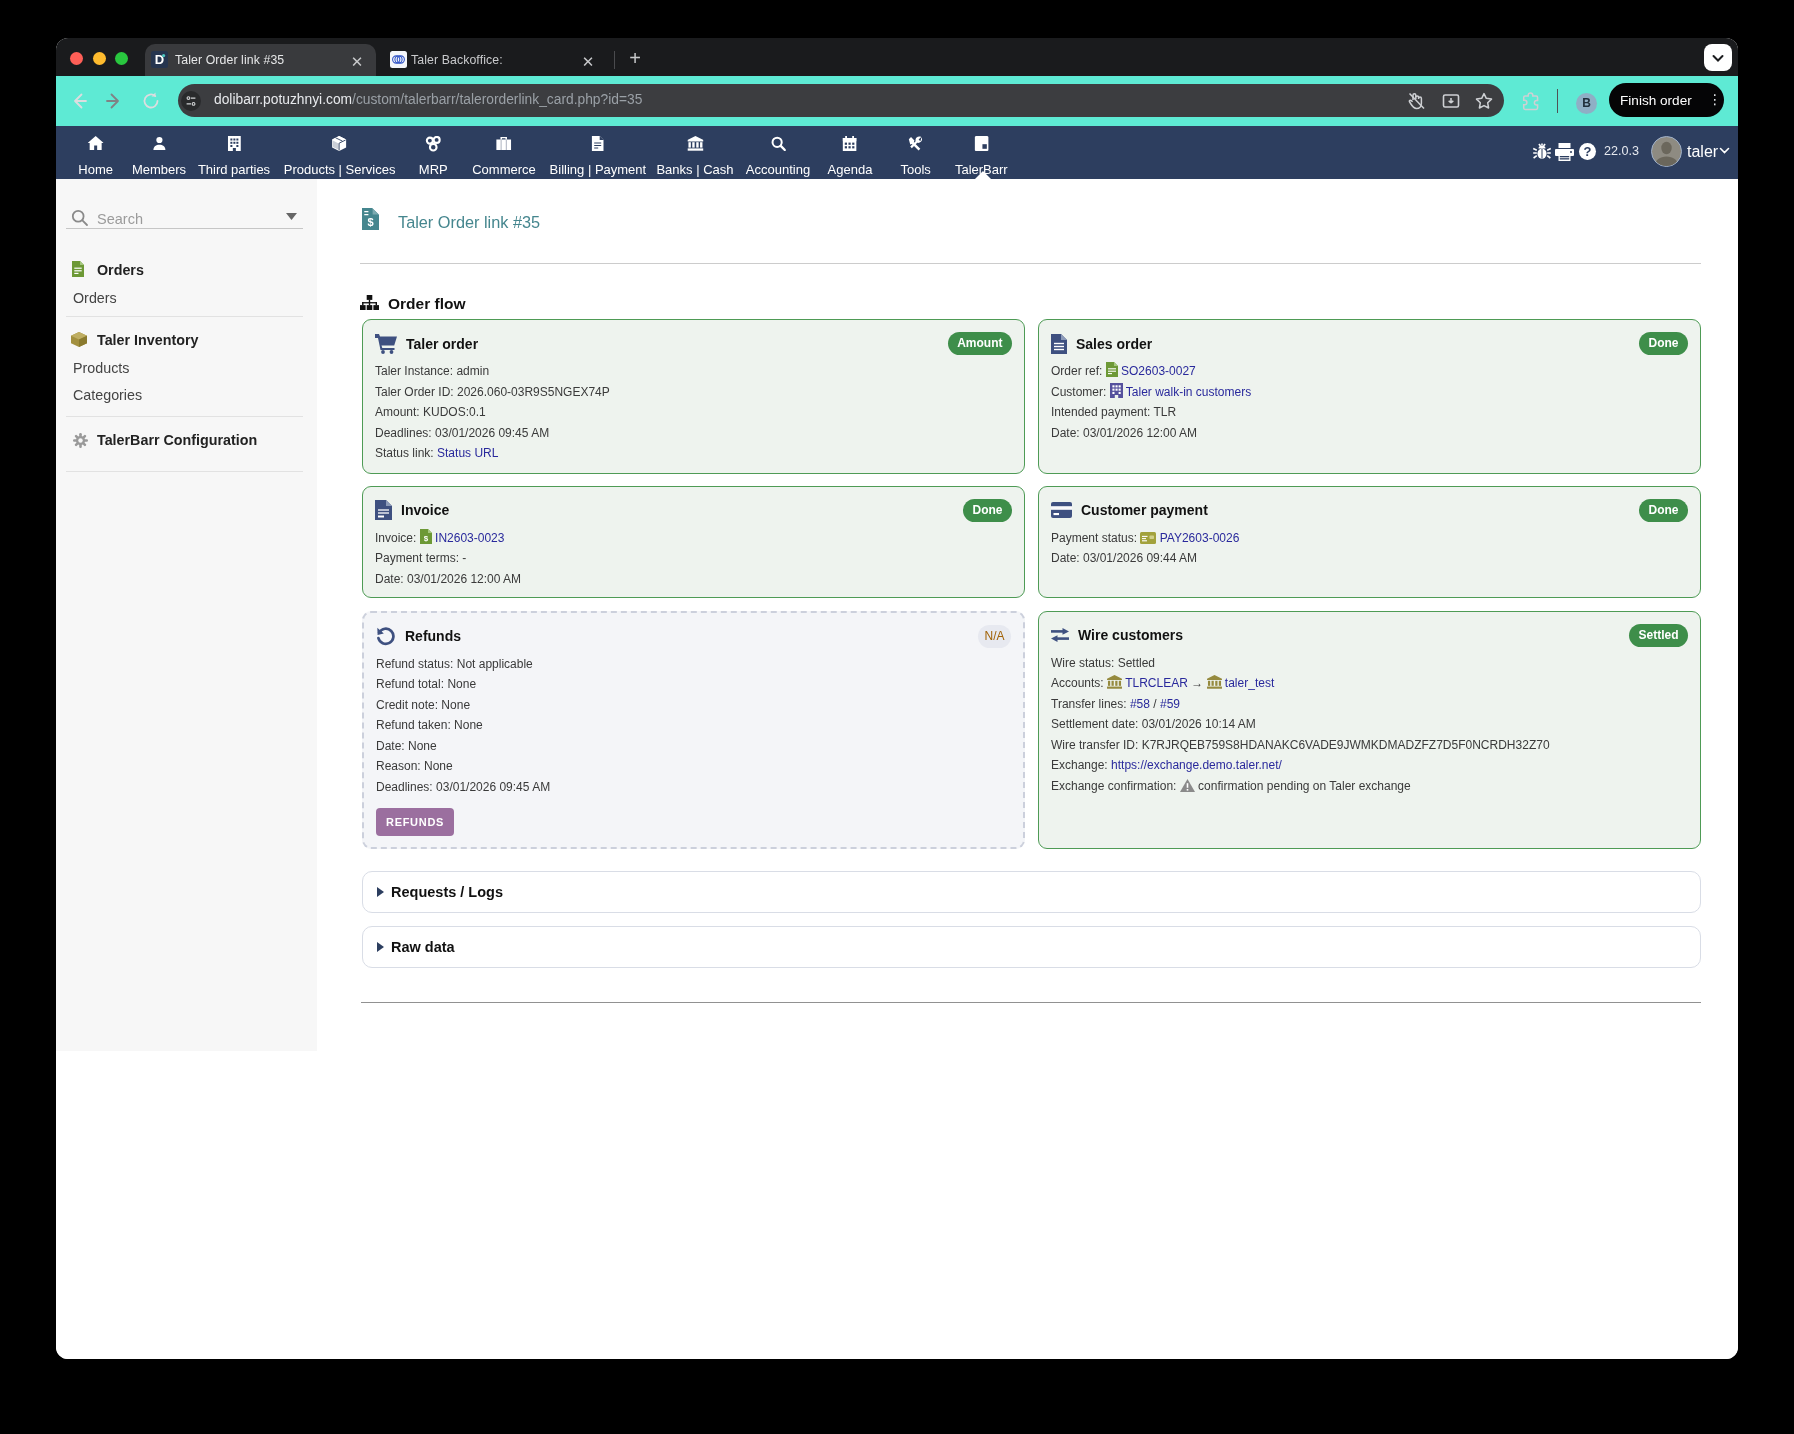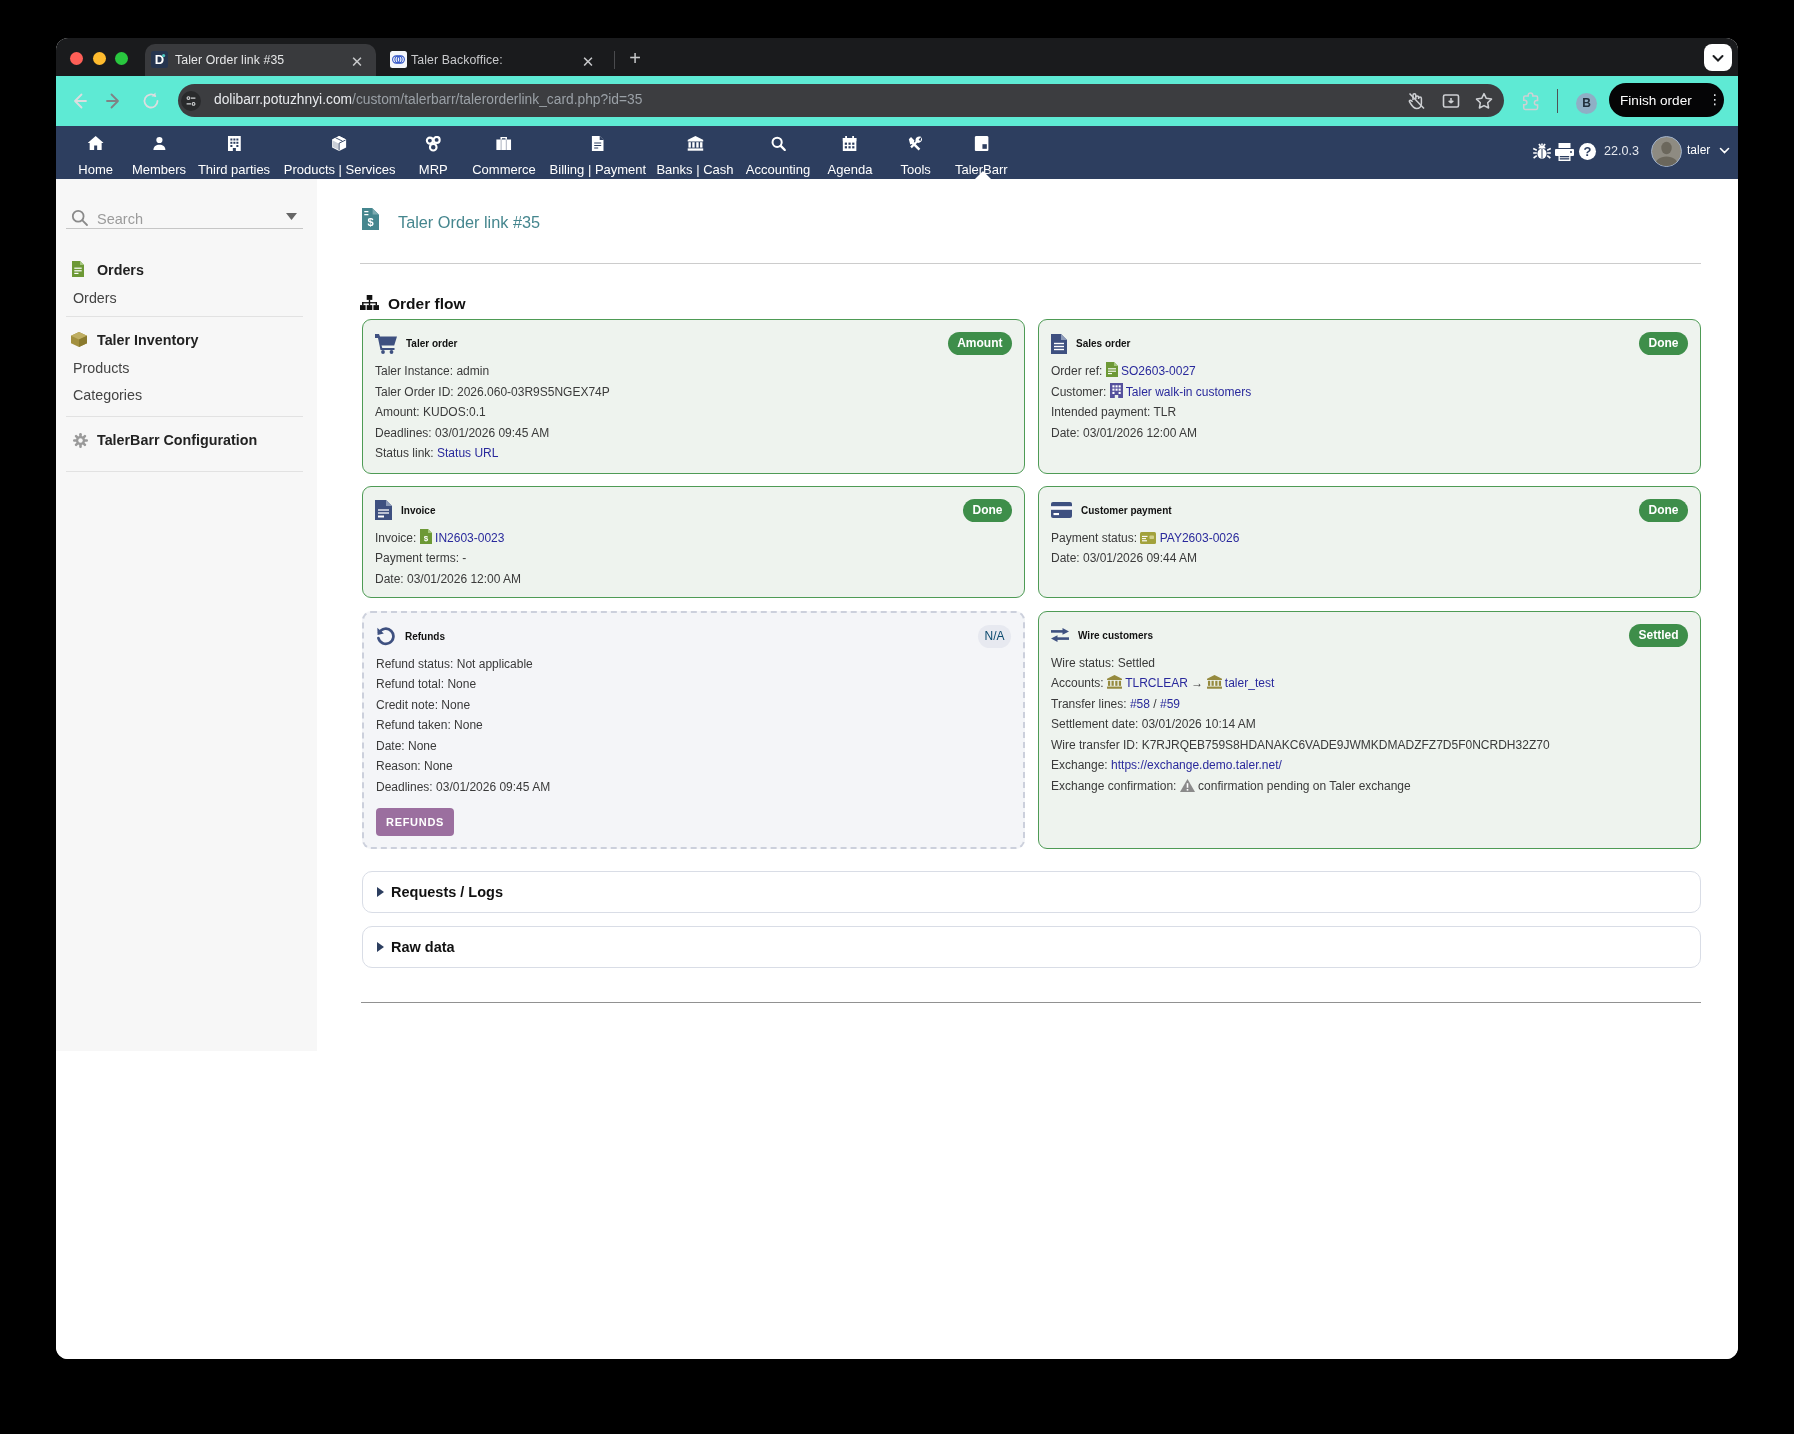--- a/index.html
+++ b/index.html
@@ -27,23 +27,23 @@
 #sidebar { position:absolute; left:0; top:0; width:261px; height:872px; background:#f7f7f7; }
 #main { position:absolute; left:261px; top:0; width:1421px; height:1180px; }
 .sideln { position:absolute; font-size:14.3px; color:#444; }
 .sidehead { position:absolute; font-size:14.3px; font-weight:bold; color:#222; }
 .sdiv { position:absolute; left:10px; width:237px; border-top:1px solid #e2e2e2; }
 
 #grid { position:absolute; left:45px; top:140px; width:1339px; display:grid; grid-template-columns:663px 663px; grid-template-rows:154.5px 112.5px 238.5px; column-gap:13px; row-gap:12.25px; }
 .card { position:relative; border:1.5px solid #4e9b55; border-radius:9px; background:#eef3ee; padding:10px 12px 0 12px; }
 .card.na { border:2px dashed #ccd0dc; background:#f4f5f8; }
 .chead { display:flex; align-items:center; gap:9px; height:27px; margin-bottom:4px; }
-.chead .ttl { font-size:10px; font-weight:bold; color:#111; }
+.chead .ttl { font-size:14px; font-weight:bold; color:#111; }
 .badge { position:absolute; top:12px; right:12px; height:23px; line-height:23px; padding:0 9.5px; border-radius:12px; background:#3e8e4a; color:#fff; font-size:12px; font-weight:bold; }
-.badge.grey { background:#e7e9f0; color:#0c4a6e; font-weight:normal; padding:0 6.5px; }
+.badge.grey { background:#e7e9f0; color:#a16207; font-weight:normal; padding:0 6.5px; }
 .ln { font-size:12px; line-height:20.5px; color:#3a3a3a; white-space:nowrap; }
 a.lk { color:#29299c; text-decoration:none; }
 .iw { display:inline-block; position:relative; height:10px; vertical-align:baseline; } .iw svg { position:absolute; left:0; }
 #refbtn { display:inline-block; margin-top:11px; padding:0 10px; height:28px; line-height:28px; background:#9b6f9f; color:#fff; font-weight:bold; font-size:11px; letter-spacing:0.7px; border-radius:4px; }
 .fold { position:absolute; left:45px; width:1339px; height:42px; border:1px solid #d9dde6; border-radius:10px; background:#fff; display:flex; align-items:center; }
 .fold .tri { width:0; height:0; border-top:5px solid transparent; border-bottom:5px solid transparent; border-left:7px solid #2c3e5f; margin:0 7px 0 14px; }
 .fold .ft { font-size:14.5px; font-weight:bold; color:#111; }
 </style>
 </head>
 <body>
@@ -302,21 +302,21 @@
         </g>
       </svg>
     <div class="abs" style="left:1523px;top:17px;width:17px;height:17px;border-radius:50%;background:#fff;color:#2d3e5f;font-weight:bold;font-size:13px;text-align:center;line-height:18px">?</div>
     <div class="abs" style="left:1548px;top:18px;font-size:12.6px;color:#e6e9ef">22.0.3</div>
     <div class="abs" style="left:1595px;top:10px;width:31px;height:31px;border-radius:50%;background:#8e8b82;border:1px solid #9fb0c9;overflow:hidden">
       <svg width="29" height="29" viewBox="0 0 29 29">
           <ellipse cx="14.5" cy="11" rx="5.2" ry="6.2" fill="#6b675c"></ellipse>
           <path d="M3 29c0-6 5-9.5 11.5-9.5S26 23 26 29z" fill="#6b675c"></path>
         </svg>
     </div>
-    <div class="abs" style="left:1631px;top:17px;font-size:12px;color:#fff">taler</div>
+    <div class="abs" style="left:1631px;top:17px;font-size:16px;color:#fff">taler</div>
     <svg class="abs" style="left:1663px;top:21px" width="11" height="8" viewBox="0 0 11 8">
         <path d="M1.5 1.5l4 4 4-4" stroke="#fff" stroke-width="1.6" fill="none" stroke-linecap="round"></path>
       </svg>
   </div>
   <div id="content">
     <div id="sidebar">
       <svg class="abs" style="left:15px;top:30px" width="18" height="18" viewBox="0 0 18 18">
           <circle cx="7.2" cy="7.2" r="5.4" stroke="#8a8a8a" stroke-width="1.8" fill="none"></circle>
           <line x1="11.4" y1="11.4" x2="16" y2="16" stroke="#8a8a8a" stroke-width="1.8" stroke-linecap="round"></line>
         </svg>

